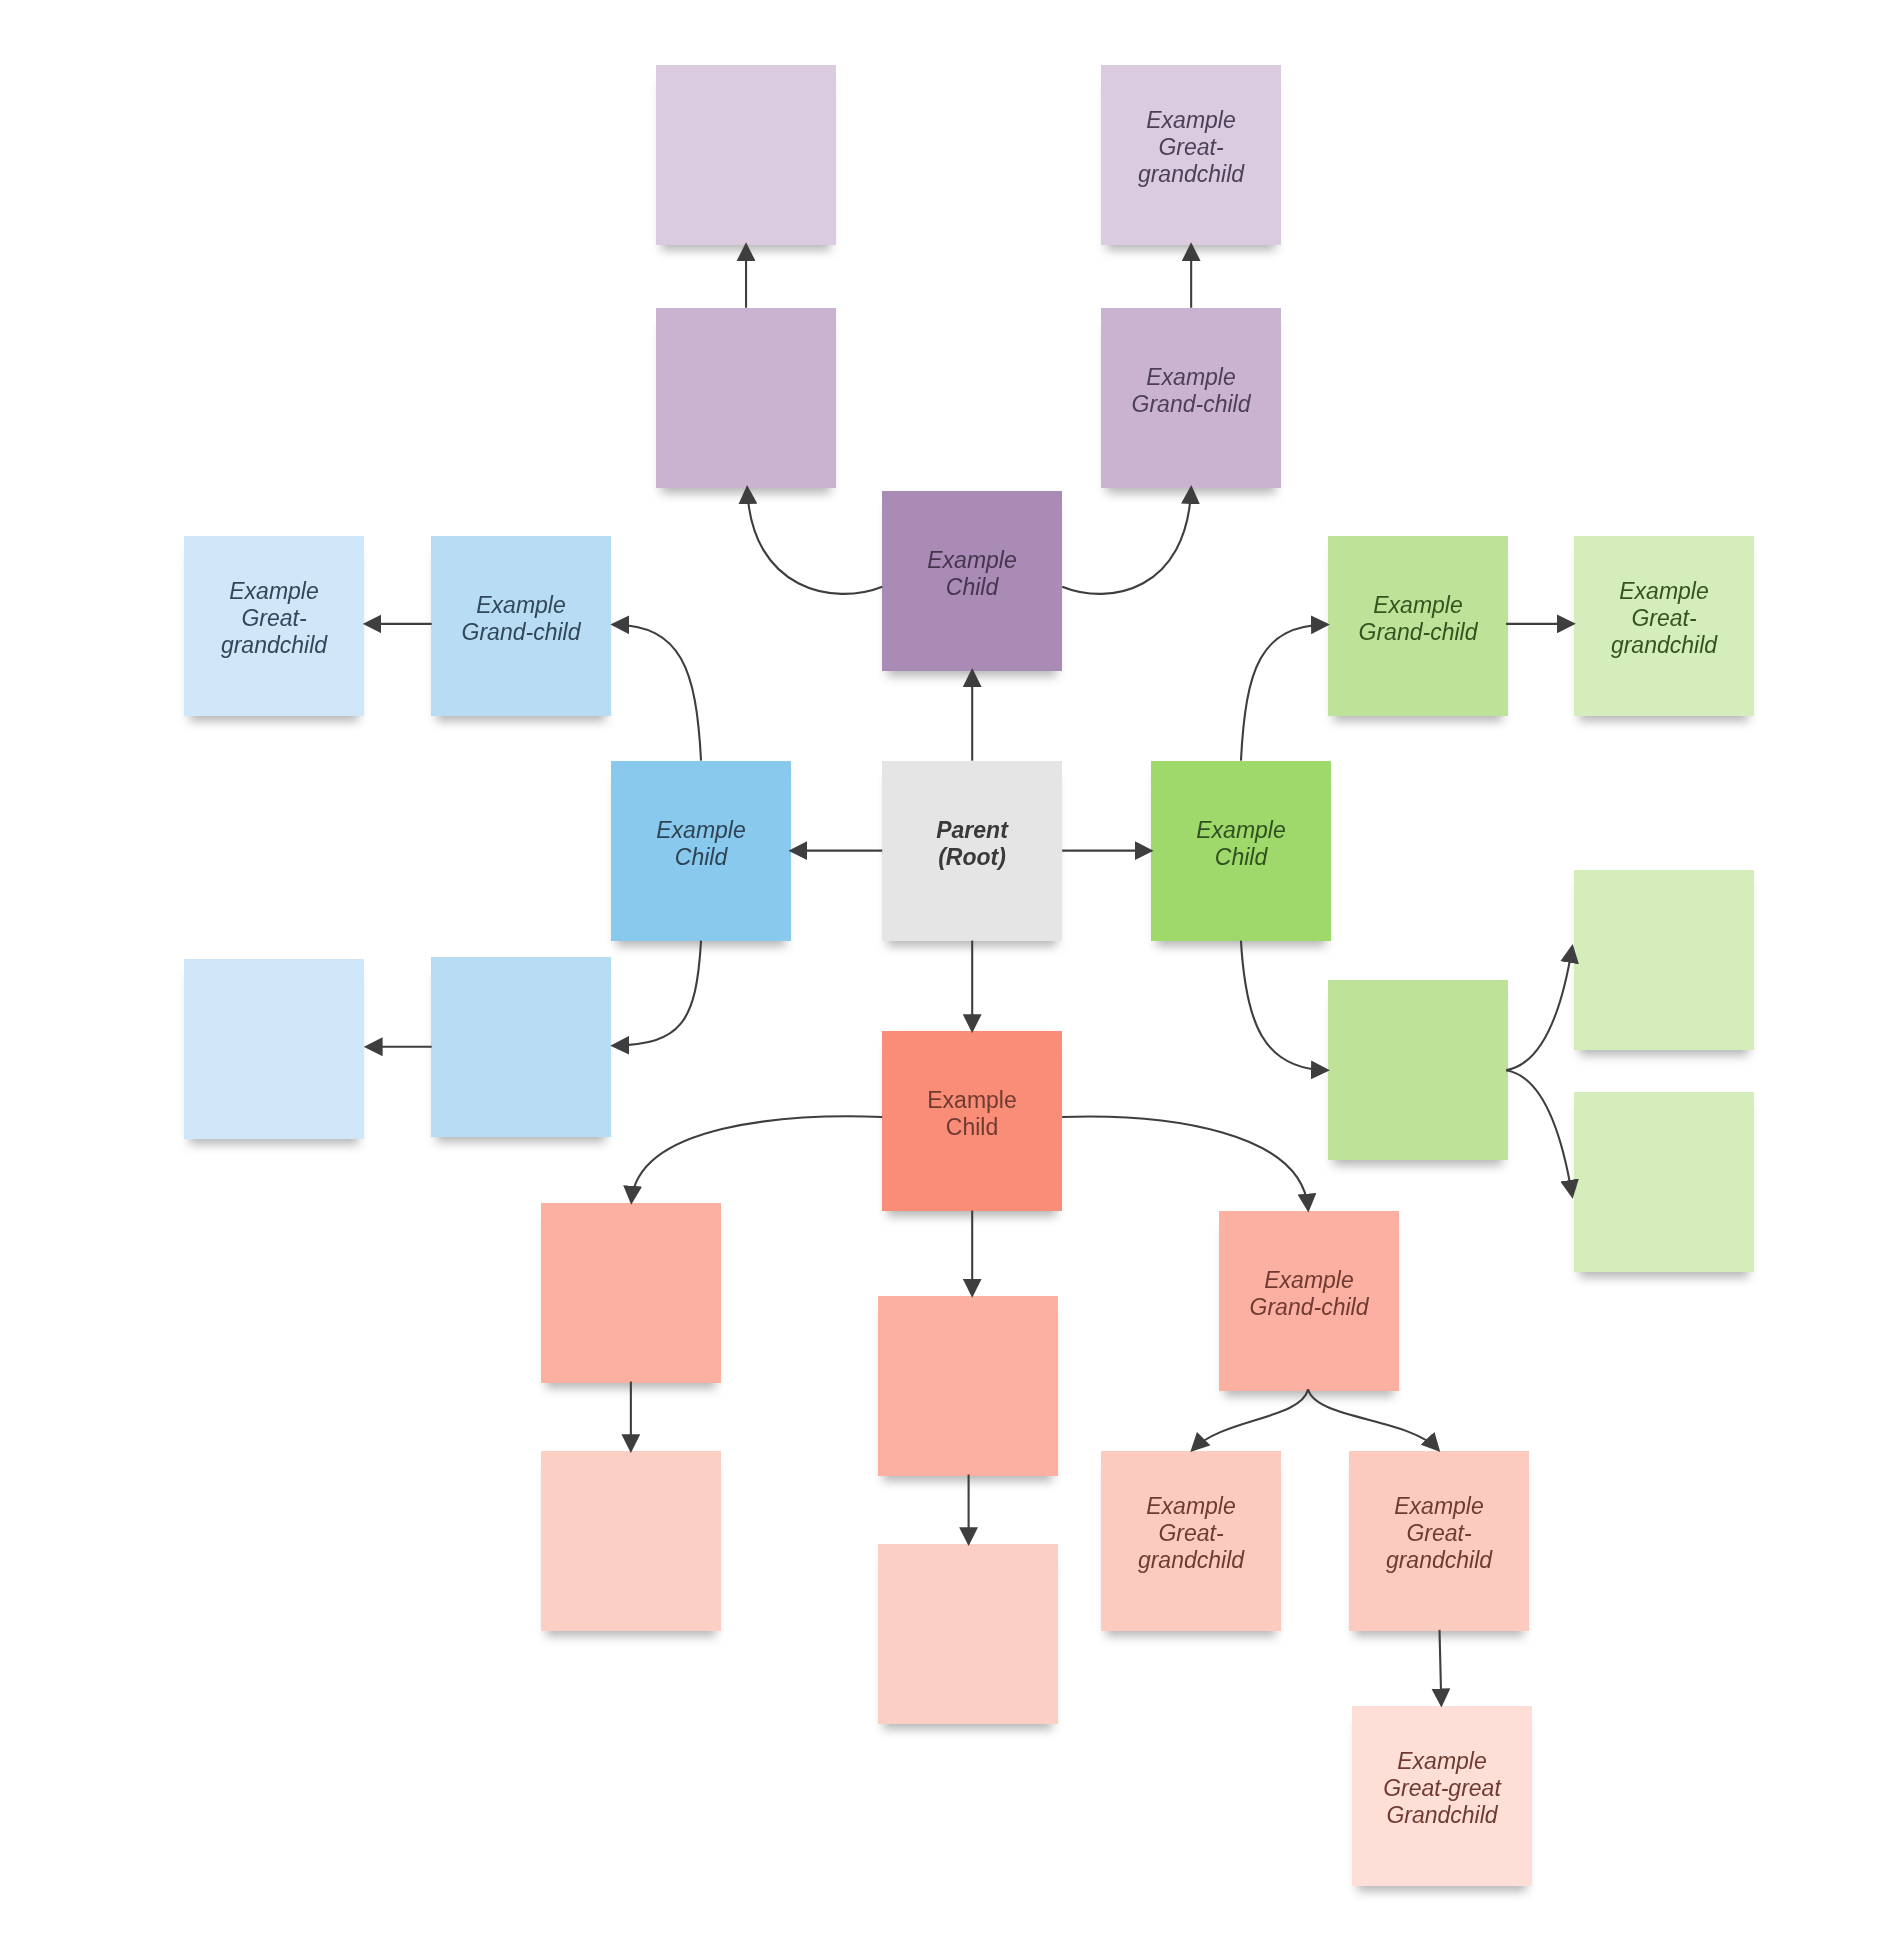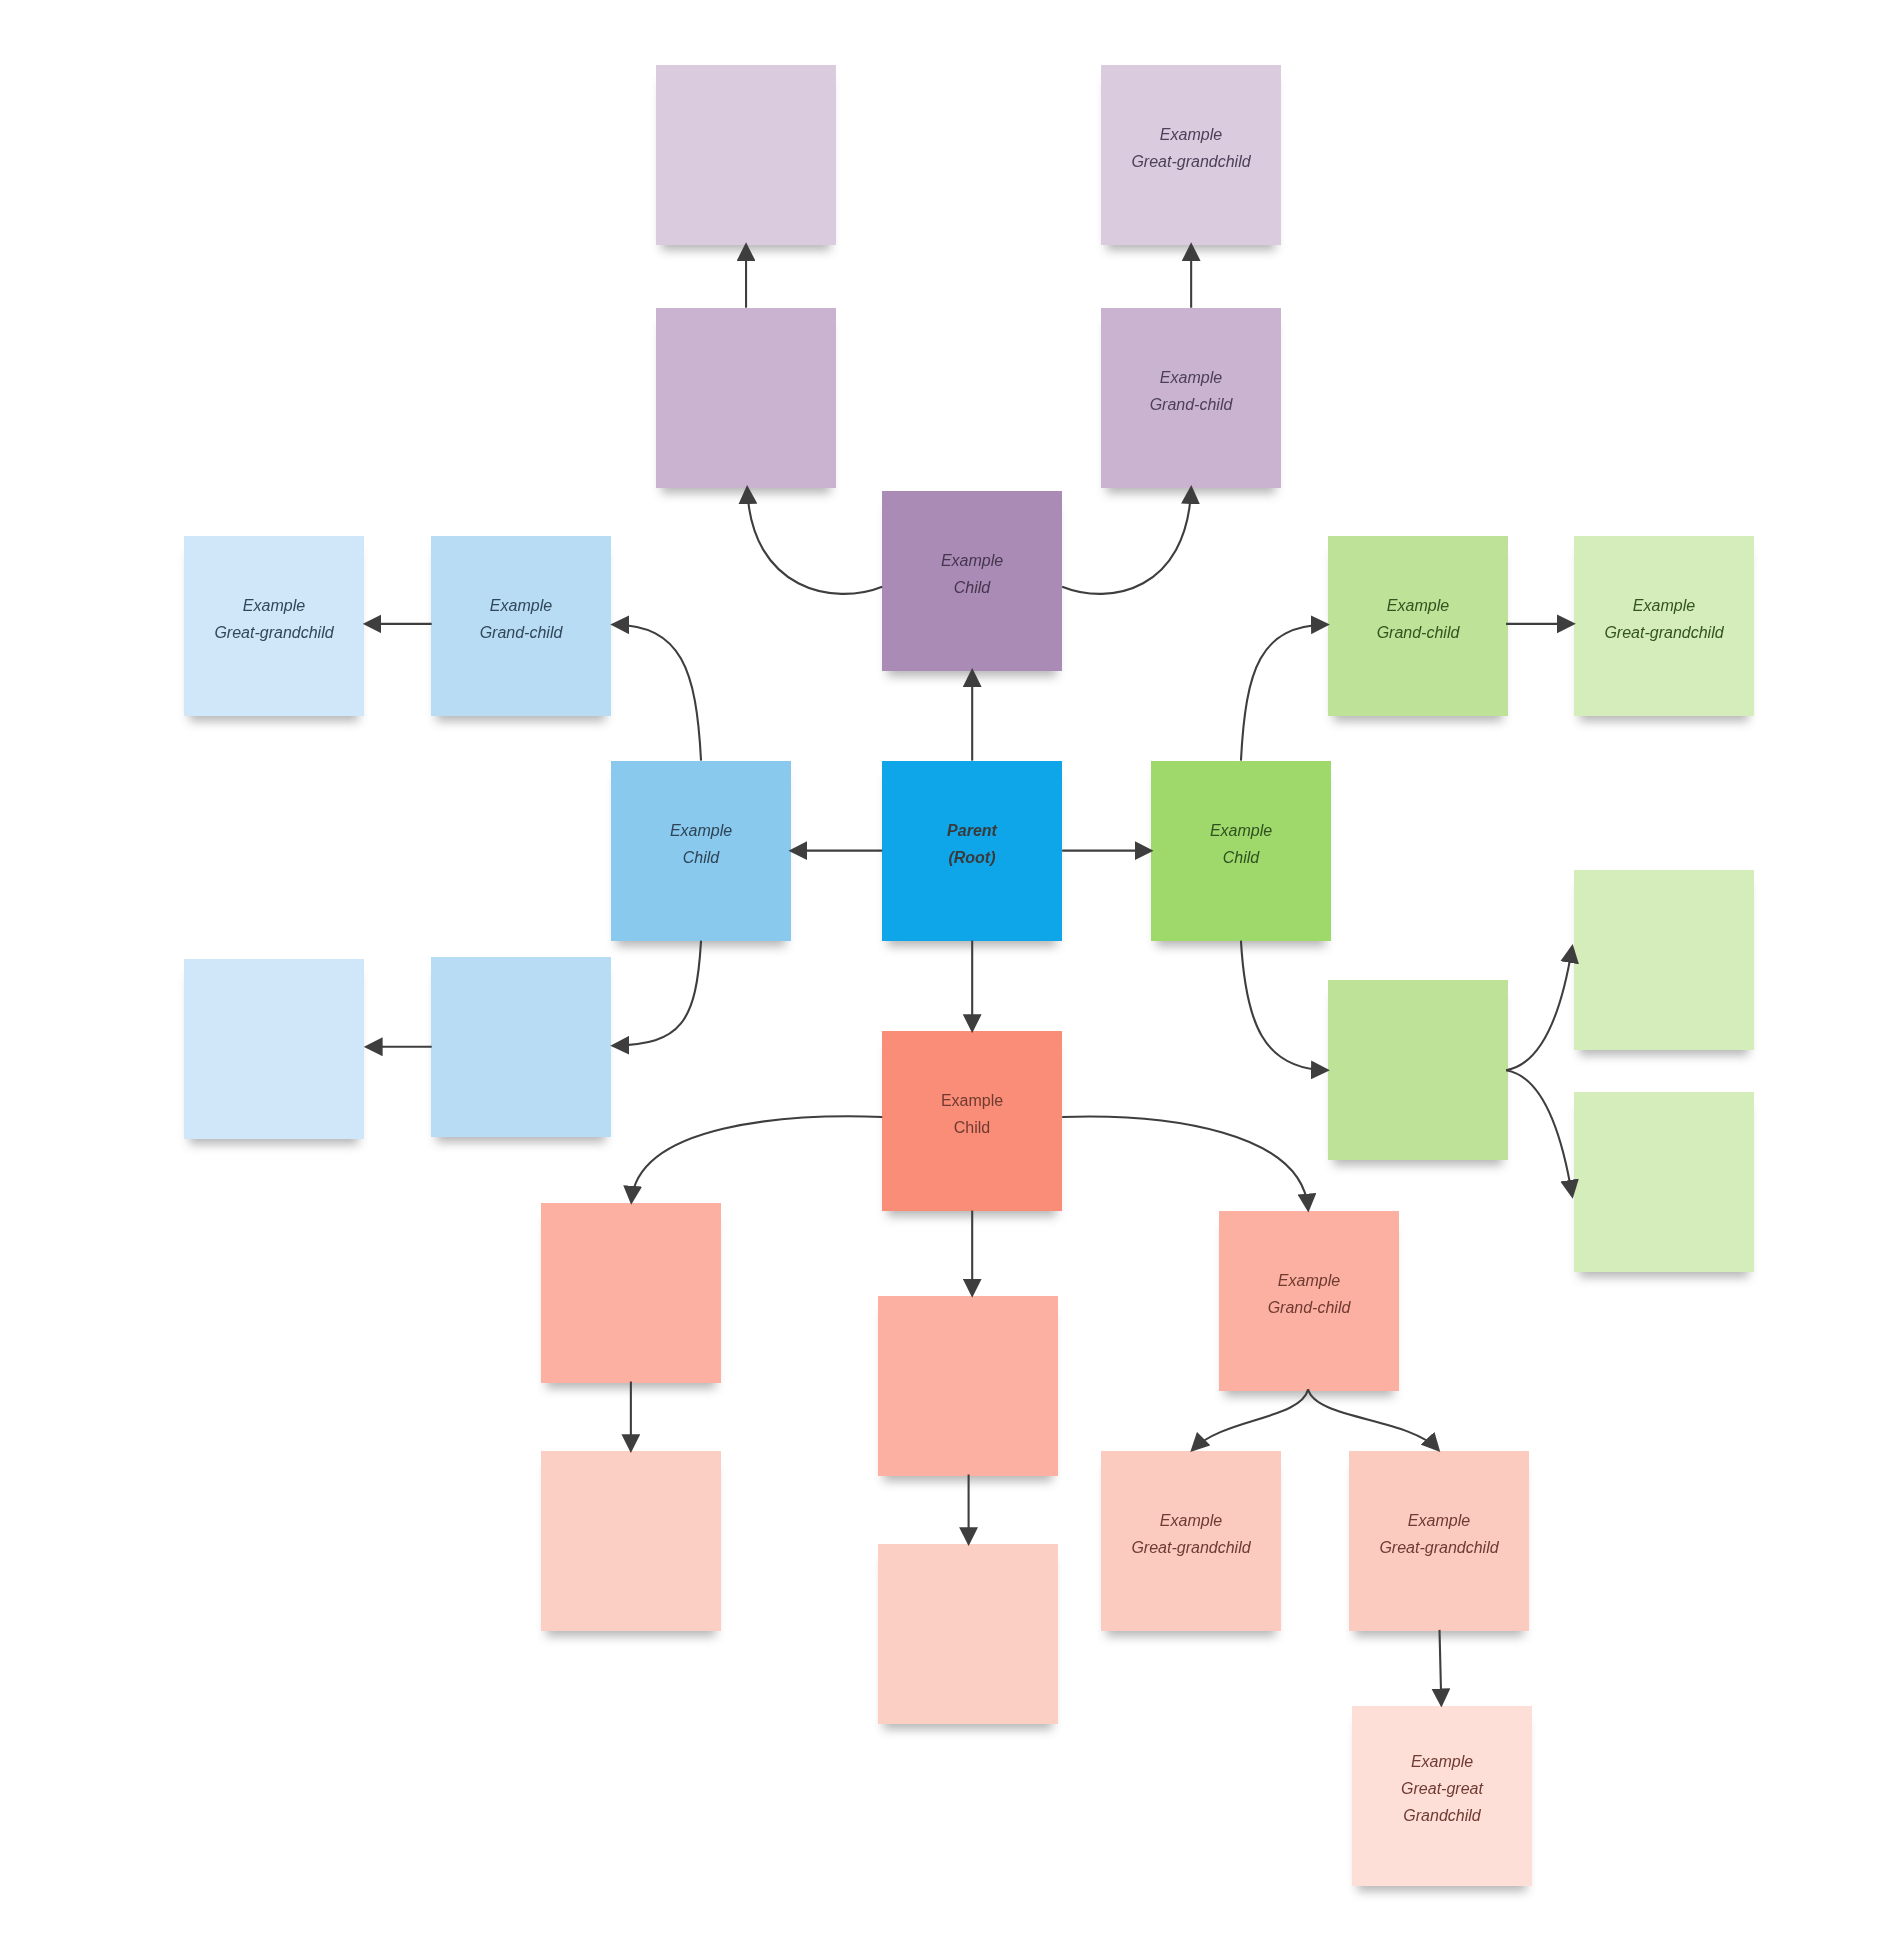--- a/index.html
+++ b/index.html
@@ -31,21 +31,21 @@
     display: flex;
     align-items: center;
     justify-content: center;
     box-sizing: border-box;
     padding: 6px 8.4px 20.4px 8.4px;
     box-shadow: 0 10.8px 9.6px -4.8px rgba(90, 90, 90, 0.45);
     z-index: 1;
     cursor: pointer;
   }
   .note .note-label {
-    font-size: 16px;
+    font-size: 23px;
     line-height: 27px;
     text-align: center;
     white-space: pre-line;
     font-style: italic;
   }
   .note.upright .note-label { font-style: normal; }
   .note.bold .note-label { font-weight: bold; }
 </style>
 </head>
 <body>
@@ -108,21 +108,21 @@
 Great-grandchild</span>
     </div>
     <div class="note" style="left: 431px; top: 536px; background: rgb(183, 220, 244);">
       <span class="note-label" style="color: rgb(49, 71, 90);">Example
 Grand-child</span>
     </div>
     <div class="note" style="left: 611px; top: 761px; background: rgb(137, 201, 237);">
       <span class="note-label" style="color: rgb(46, 67, 84);">Example
 Child</span>
     </div>
-    <div class="note bold" style="left: 882px; top: 761px; background: #0ea5e9;">
+    <div class="note bold" style="left: 882px; top: 761px; background: #e5e5e5;">
       <span class="note-label" style="color: rgb(58, 58, 58);">Parent
 (Root)</span>
     </div>
     <div class="note" style="left: 1151px; top: 761px; background: rgb(159, 216, 107);">
       <span class="note-label" style="color: rgb(47, 81, 32);">Example
 Child</span>
     </div>
     <div class="note" style="left: 1328px; top: 536px; background: rgb(189, 226, 152);">
       <span class="note-label" style="color: rgb(51, 83, 31);">Example
 Grand-child</span>

